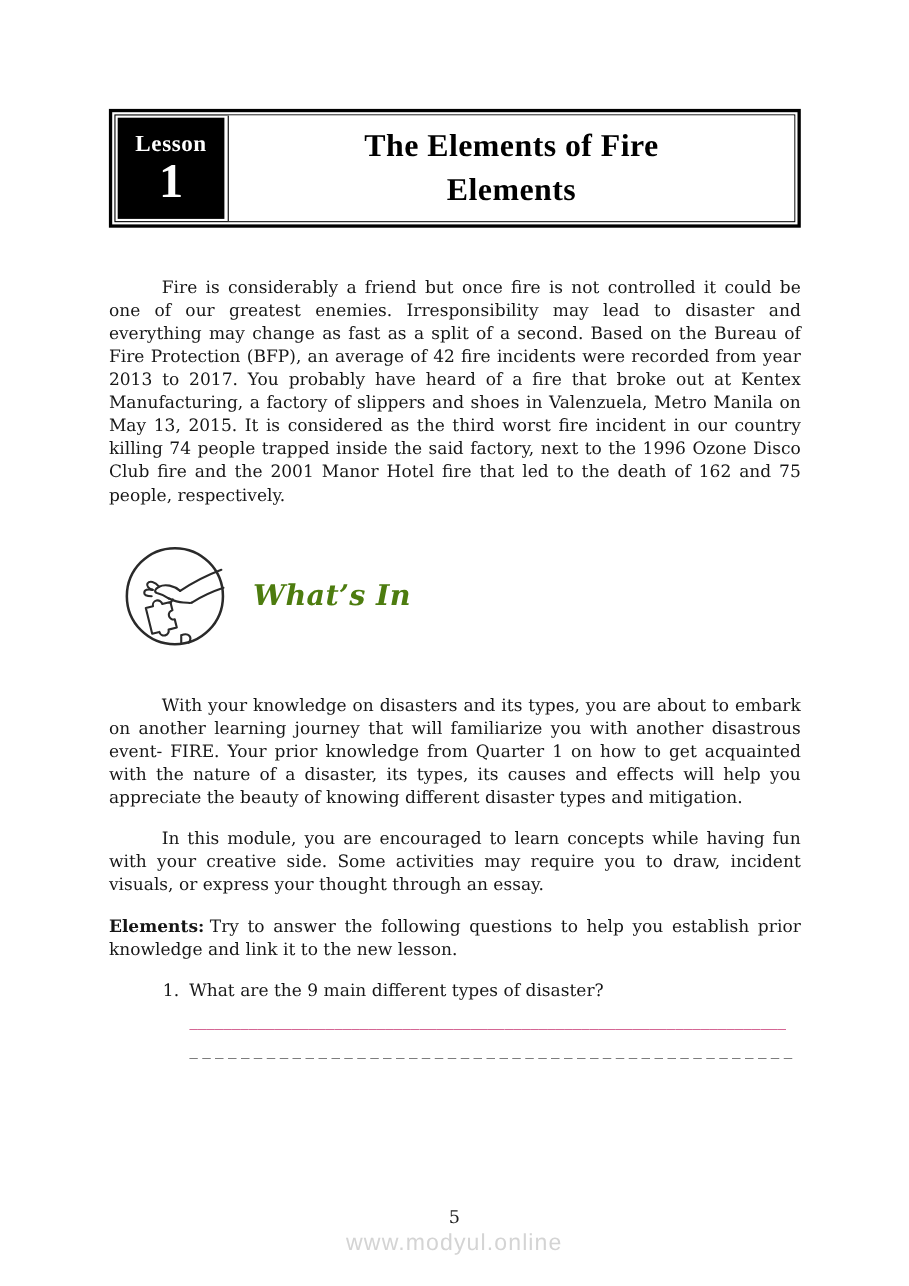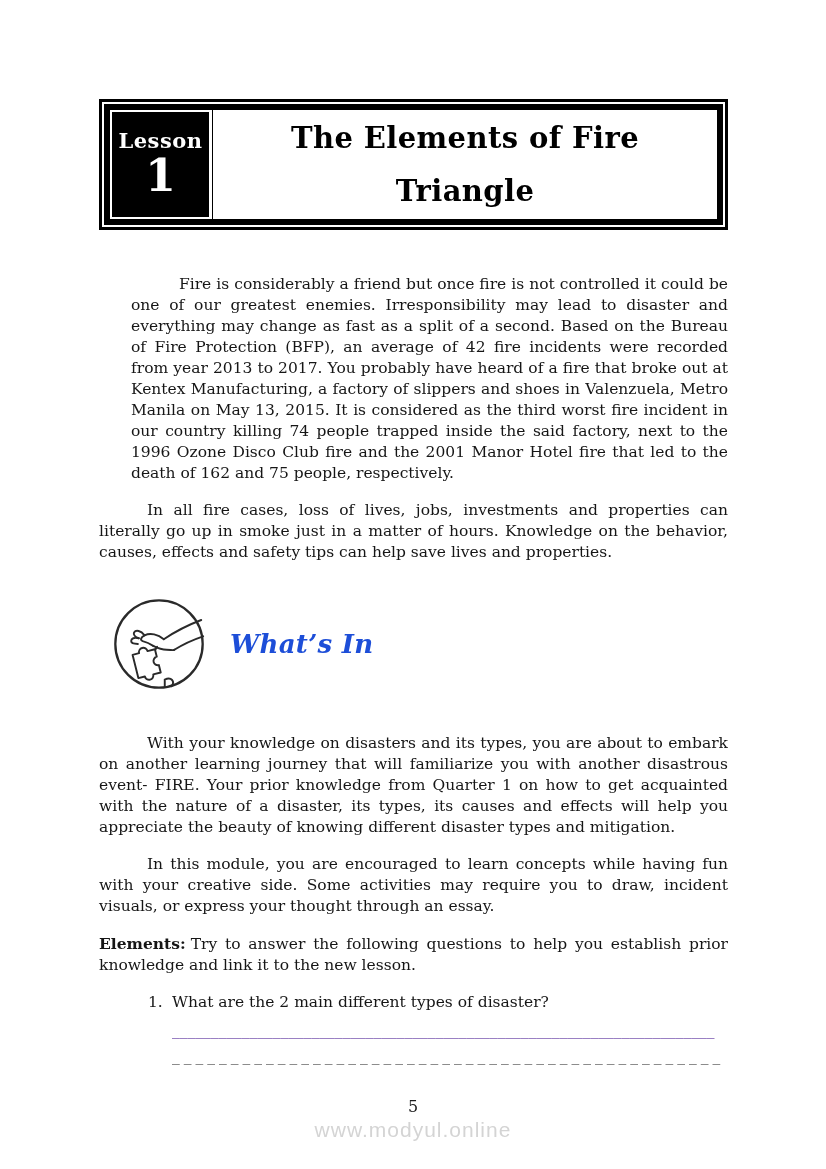--- a/index.html
+++ b/index.html
@@ -22,23 +22,24 @@
   }
 
   
   .lesson-box {
     margin-top: 99px;
     border: 3px solid #000;
     padding: 2px;
     background: #fff;
   }
   .lesson-box-inner {
-    border: 6px solid #000000;
+    border: 1px solid #000000;
     display: flex;
     align-items: stretch;
+    font-family: Liberation Serif, serif;
   }
   .lesson-cell {
     width: 97px;
     background: #000;
     color: #fff;
     margin: 2px 3px 2px 2px;
     display: flex;
     flex-direction: column;
     align-items: center;
     justify-content: center;
@@ -58,40 +59,39 @@
   }
   .title-cell {
     flex: 1;
     border-left: 1px solid #000;
     display: flex;
     flex-direction: column;
     justify-content: center;
     align-items: center;
     padding: 8px 6px;
     background: #fff;
-    gap: 13px;
   }
   .title-line {
     font-size: 29px;
     font-weight: bold;
     line-height: 40px;
     letter-spacing: 0.4px;
     text-align: center;
     color: #000;
   }
 
   
   .para {
     font-size: 15.5px;
     line-height: 21px;
     text-align: justify;
     text-indent: 48px;
     margin-top: 16px;
   }
-  .para.first { margin-top: 44px; margin-left: 32px; }
+  .para.first { margin-top: 44px; }
   .para.no-indent { text-indent: 0; }
   .bold { font-weight: bold; margin-right: 5px; }
 
   
   .section-banner {
     display: flex;
     align-items: center;
     margin-top: 33px;
     height: 96px;
   }
@@ -99,21 +99,21 @@
     width: 96px;
     height: 96px;
     margin-left: 12px;
     flex: 0 0 auto;
   }
   .section-heading {
     font-size: 26px;
     font-weight: bold;
     font-style: italic;
     margin-left: 23px;
-    color: #1d4ed8;
+    color: #4d7c0f;
     letter-spacing: 0.3px;
   }
   .after-banner { margin-top: 41px; }
 
   
   .question-row {
     display: flex;
     margin-top: 16px;
     padding-left: 49px;
     font-size: 15.5px;
@@ -121,21 +121,21 @@
   }
   .q-number { width: 24px; flex: 0 0 auto; }
   .answer-lines { padding-left: 73px; margin-top: 4px; }
   .answer-line {
     width: 549px;
     height: 26px;
     line-height: 26px;
     overflow: hidden;
     white-space: nowrap;
     font-size: 15.5px;
-    color: #4c1d95;
+    color: #be185d;
   }
   .answer-line.dashed { letter-spacing: 4px; color: #3a3a3a; }
 
   
   .page-number {
     position: absolute;
     top: 1097px;
     left: 0;
     width: 826px;
     text-align: center;
@@ -161,27 +161,26 @@
   <div class="content">
 
     <div class="lesson-box">
       <div class="lesson-box-inner">
         <div class="lesson-cell">
           <div class="lesson-label">Lesson</div>
           <div class="lesson-number">1</div>
         </div>
         <div class="title-cell">
           <div class="title-line">The Elements of Fire</div>
-          <div class="title-line">Triangle</div>
+          <div class="title-line">Elements</div>
         </div>
       </div>
     </div>
 
     <p class="para first">Fire is considerably a friend but once fire is not controlled it could be one of our greatest enemies. Irresponsibility may lead to disaster and everything may change as fast as a split of a second. Based on the Bureau of Fire Protection (BFP), an average of 42 fire incidents were recorded from year 2013 to 2017. You probably have heard of a fire that broke out at Kentex Manufacturing, a factory of slippers and shoes in Valenzuela, Metro Manila on May 13, 2015. It is considered as the third worst fire incident in our country killing 74 people trapped inside the said factory, next to the 1996 Ozone Disco Club fire and the 2001 Manor Hotel fire that led to the death of 162 and 75 people, respectively.</p>
-    <p class="para">In all fire cases, loss of lives, jobs, investments and properties can literally go up in smoke just in a matter of hours. Knowledge on the behavior, causes, effects and safety tips can help save lives and properties.</p>
 
     <div class="section-banner">
       <div class="icon-circle">
         <svg viewBox="0 0 100 100" width="96" height="96" xmlns="http://www.w3.org/2000/svg">
           <circle cx="50" cy="50" r="45.5" fill="none" stroke="#2a2a2a" stroke-width="2.4"></circle>
 
           <path d="M94,25 C78,31 64,39 55,45" fill="none" stroke="#2a2a2a" stroke-width="2" stroke-linecap="round"></path>
           <path d="M96,42 C84,46 74,51 66,56" fill="none" stroke="#2a2a2a" stroke-width="2" stroke-linecap="round"></path>
 
           <path d="M55,45 C49,40 41,38 35,41 C31,43 30,46 33,47 C37,48 41,50 44,52" fill="none" stroke="#2a2a2a" stroke-width="2" stroke-linecap="round"></path>
@@ -200,21 +199,21 @@
       <div class="section-heading">What’s In</div>
     </div>
 
     <p class="para after-banner">With your knowledge on disasters and its types, you are about to embark on another learning journey that will familiarize you with another disastrous event- FIRE. Your prior knowledge from Quarter 1 on how to get acquainted with the nature of a disaster, its types, its causes and effects will help you appreciate the beauty of knowing different disaster types and mitigation.</p>
     <p class="para">In this module, you are encouraged to learn concepts while having fun with your creative side. Some activities may require you to draw, incident visuals, or express your thought through an essay.</p>
 
     <p class="para no-indent"><span class="bold">Elements:</span><span>Try to answer the following questions to help you establish prior knowledge and link it to the new lesson.</span></p>
 
     <div class="question-row">
       <div class="q-number">1.</div>
-      <div class="q-text">What are the 2 main different types of disaster?</div>
+      <div class="q-text">What are the 9 main different types of disaster?</div>
     </div>
     <div class="answer-lines">
       <div class="answer-line">______________________________________________________________________</div>
       <div class="answer-line dashed">__________________________________________________</div>
     </div>
 
   </div>
 
   <div class="page-number">5</div>
   <div class="watermark">www.modyul.online</div>

